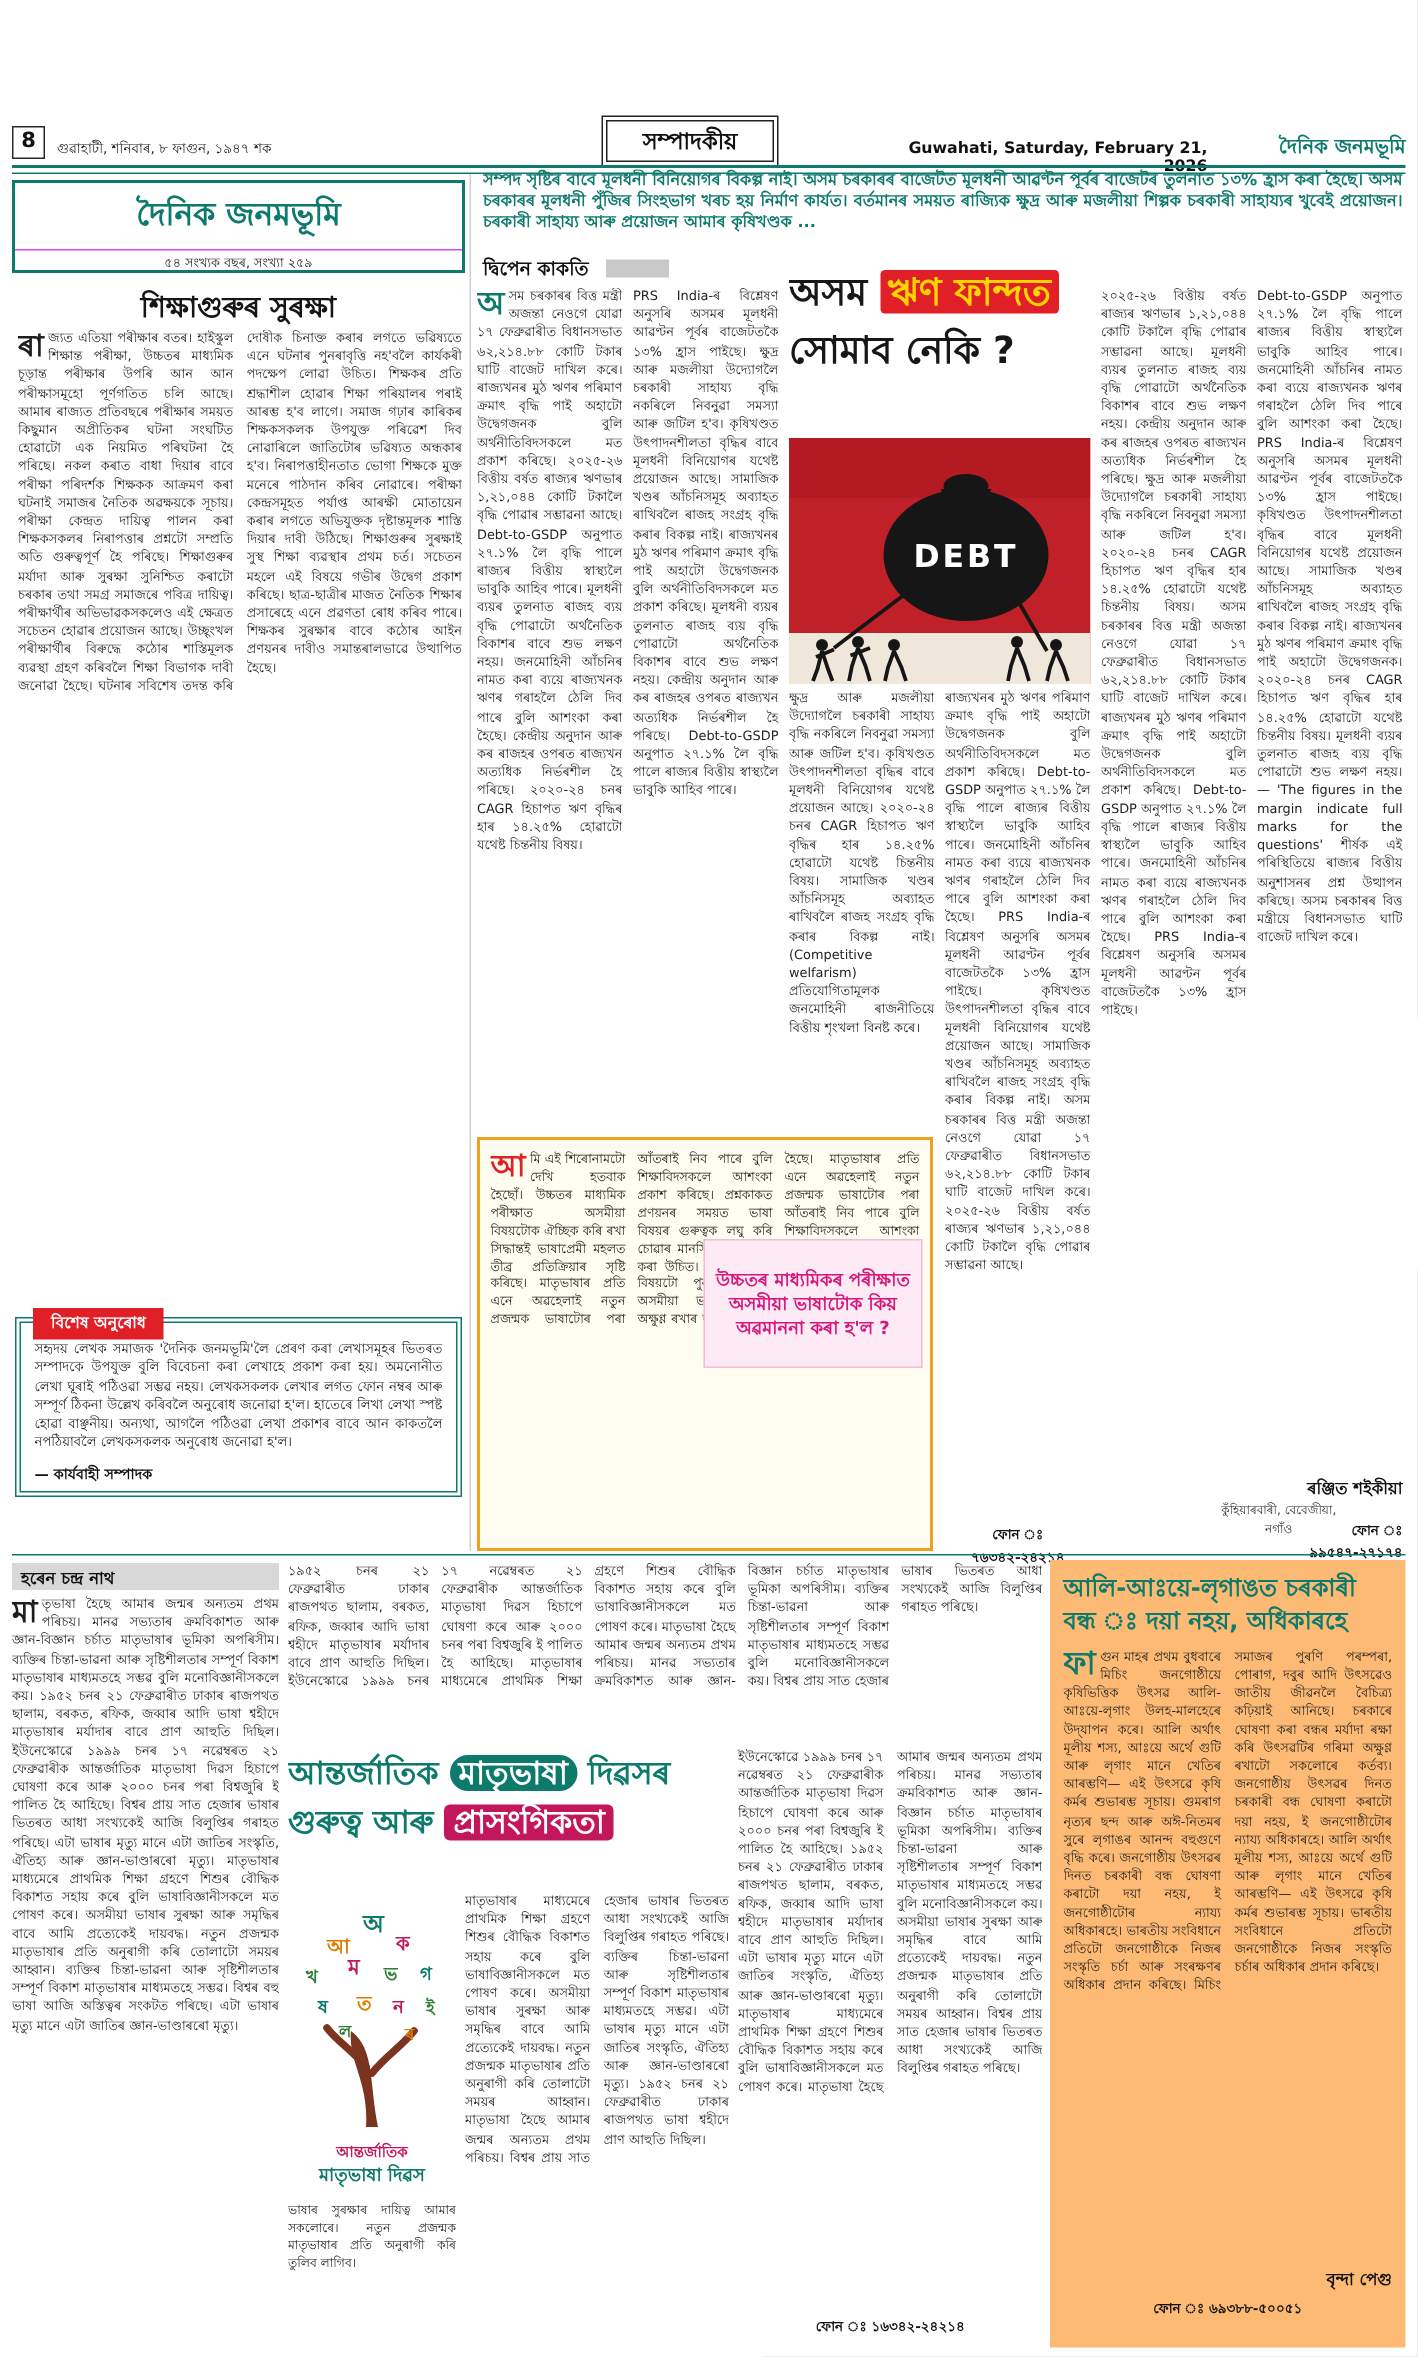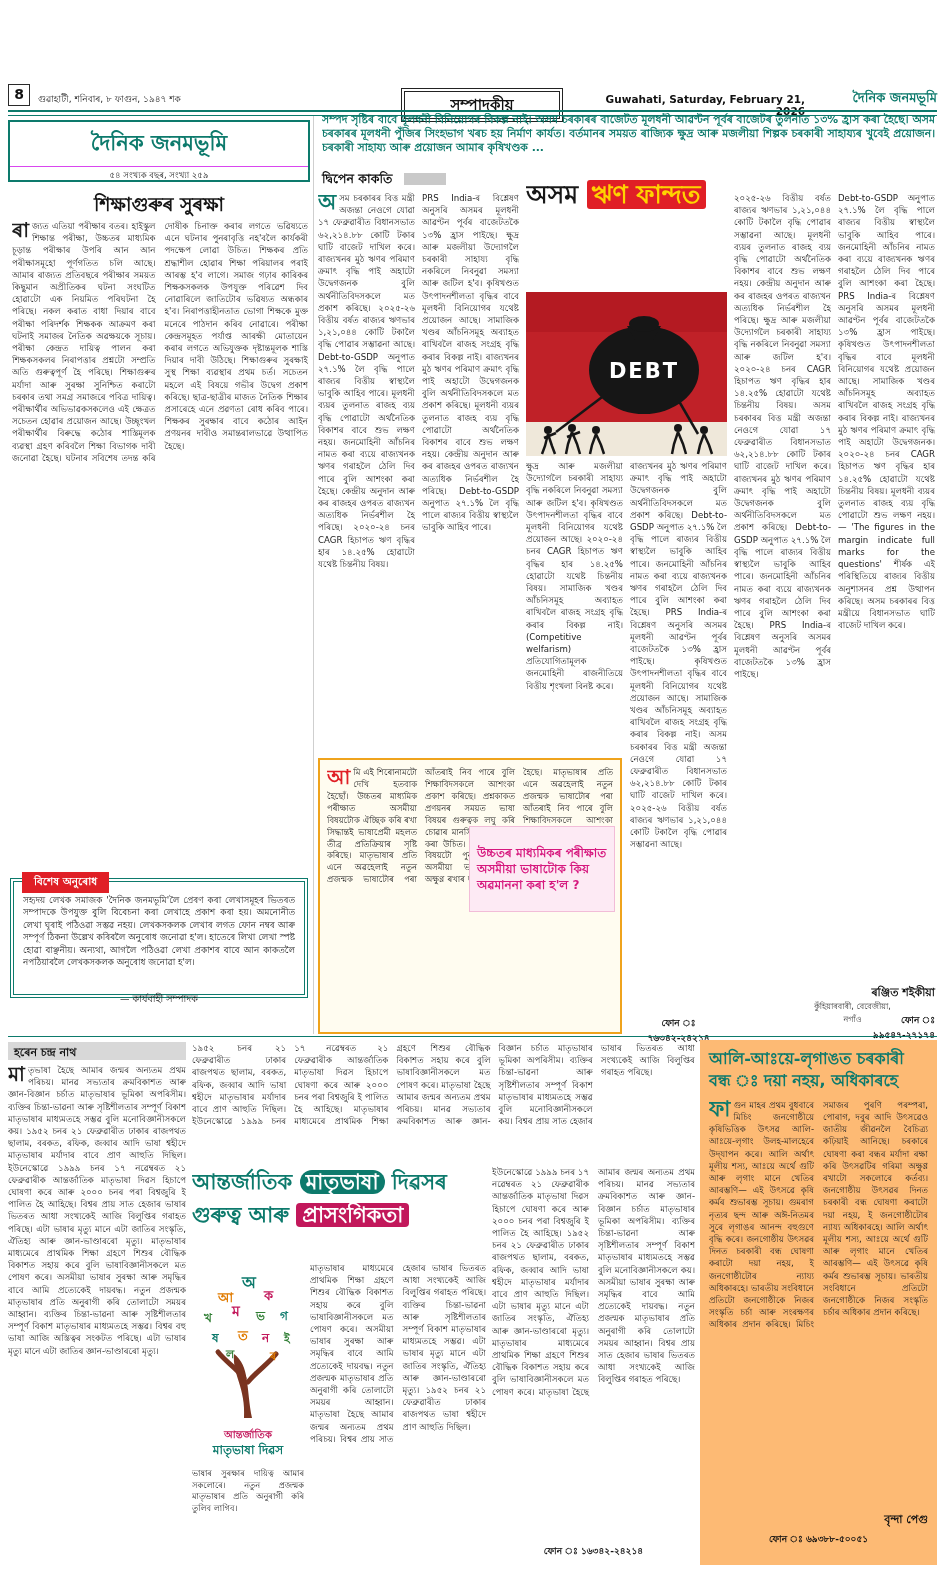--- a/index.html
+++ b/index.html
@@ -22,54 +22,55 @@
   .mlbox-mag{background:#c2185b;color:#fff;padding:0 6px;border-radius:4px;white-space:nowrap}
   .phone{font-weight:bold;font-size:9px;color:#111}
 </style>
 </head>
 <body>
 
 <div id="page">
 
   <div class="abs" style="left:8px;top:84px;width:22px;height:22px;border:1.5px solid #2a2a2a;font-weight:bold;font-size:14px;text-align:center;line-height:19px;color:#111">8</div>
   <div class="abs" style="left:38px;top:92px;width:260px;font-size:9px;color:#222">গুৱাহাটী, শনিবাৰ, ৮ ফাগুন, ১৯৪৭ শক</div>
-  <div class="abs" style="left:404px;top:91px;width:156px;height:28px;border:1.5px solid #222;outline:1px solid #222;outline-offset:2px;text-align:center;font-size:15px;font-weight:bold;color:#111;line-height:26px">সম্পাদকীয়</div>
+  <div class="abs" style="left:404px;top:80px;width:112px;height:28px;border:1.5px solid #222;outline:1px solid #222;outline-offset:2px;text-align:center;font-size:15px;font-weight:bold;color:#111;line-height:26px">সম্পাদকীয়</div>
   <div class="abs" style="left:600px;top:93px;width:205px;text-align:right;font-size:10.5px;font-weight:bold;color:#111">Guwahati, Saturday, February 21, 2026</div>
   <div class="abs teal" style="left:810px;top:88px;width:127px;text-align:right;font-size:13px;font-weight:800">দৈনিক জনমভূমি</div>
   <div class="abs rule-teal" style="left:8px;top:110px;width:929px;height:6px"></div>
 
   <div class="abs" style="left:8px;top:120px;width:302px;height:62px;border:2px solid #0d7a6c">
     <div class="teal" style="text-align:center;font-size:21px;font-weight:800;padding-top:5px">দৈনিক জনমভূমি</div>
     <div style="margin-top:4px;border-top:1px solid #d946ef;text-align:center;font-size:8.5px;color:#222;padding:2px 0">৫৪ সংখ্যক বছৰ, সংখ্যা ২৫৯</div>
   </div>
 
   <div class="abs" style="left:8px;top:190px;width:302px;text-align:center;font-size:19px;font-weight:800;color:#151515">শিক্ষাগুৰুৰ সুৰক্ষা</div>
 
   <div class="abs bodytext cols2 dcdark" style="left:12px;top:220px;width:296px;height:648px">ৰাজ্যত এতিয়া পৰীক্ষাৰ বতৰ। হাইস্কুল শিক্ষান্ত পৰীক্ষা, উচ্চতৰ মাধ্যমিক চূড়ান্ত পৰীক্ষাৰ উপৰি আন আন পৰীক্ষাসমূহো পূৰ্ণগতিত চলি আছে। আমাৰ ৰাজ্যত প্ৰতিবছৰে পৰীক্ষাৰ সময়ত কিছুমান অপ্ৰীতিকৰ ঘটনা সংঘটিত হোৱাটো এক নিয়মিত পৰিঘটনা হৈ পৰিছে। নকল কৰাত বাধা দিয়াৰ বাবে পৰীক্ষা পৰিদৰ্শক শিক্ষকক আক্ৰমণ কৰা ঘটনাই সমাজৰ নৈতিক অৱক্ষয়কে সূচায়। পৰীক্ষা কেন্দ্ৰত দায়িত্ব পালন কৰা শিক্ষকসকলৰ নিৰাপত্তাৰ প্ৰশ্নটো সম্প্ৰতি অতি গুৰুত্বপূৰ্ণ হৈ পৰিছে। শিক্ষাগুৰুৰ মৰ্যাদা আৰু সুৰক্ষা সুনিশ্চিত কৰাটো চৰকাৰ তথা সমগ্ৰ সমাজৰে পবিত্ৰ দায়িত্ব। পৰীক্ষাৰ্থীৰ অভিভাৱকসকলেও এই ক্ষেত্ৰত সচেতন হোৱাৰ প্ৰয়োজন আছে। উচ্ছৃংখল পৰীক্ষাৰ্থীৰ বিৰুদ্ধে কঠোৰ শাস্তিমূলক ব্যৱস্থা গ্ৰহণ কৰিবলৈ শিক্ষা বিভাগক দাবী জনোৱা হৈছে। ঘটনাৰ সবিশেষ তদন্ত কৰি দোষীক চিনাক্ত কৰাৰ লগতে ভৱিষ্যতে এনে ঘটনাৰ পুনৰাবৃত্তি নহ'বলৈ কাৰ্যকৰী পদক্ষেপ লোৱা উচিত। শিক্ষকৰ প্ৰতি শ্ৰদ্ধাশীল হোৱাৰ শিক্ষা পৰিয়ালৰ পৰাই আৰম্ভ হ'ব লাগে। সমাজ গঢ়াৰ কাৰিকৰ শিক্ষকসকলক উপযুক্ত পৰিৱেশ দিব নোৱাৰিলে জাতিটোৰ ভৱিষ্যত অন্ধকাৰ হ'ব। নিৰাপত্তাহীনতাত ভোগা শিক্ষকে মুক্ত মনেৰে পাঠদান কৰিব নোৱাৰে। পৰীক্ষা কেন্দ্ৰসমূহত পৰ্যাপ্ত আৰক্ষী মোতায়েন কৰাৰ লগতে অভিযুক্তক দৃষ্টান্তমূলক শাস্তি দিয়াৰ দাবী উঠিছে। শিক্ষাগুৰুৰ সুৰক্ষাই সুস্থ শিক্ষা ব্যৱস্থাৰ প্ৰথম চৰ্ত। সচেতন মহলে এই বিষয়ে গভীৰ উদ্বেগ প্ৰকাশ কৰিছে। ছাত্ৰ-ছাত্ৰীৰ মাজত নৈতিক শিক্ষাৰ প্ৰসাৰেহে এনে প্ৰৱণতা ৰোধ কৰিব পাৰে। শিক্ষকৰ সুৰক্ষাৰ বাবে কঠোৰ আইন প্ৰণয়নৰ দাবীও সমান্তৰালভাৱে উত্থাপিত হৈছে।</div>
 
   <div class="abs" style="left:10px;top:878px;width:298px;height:120px;border:4px double #0d7a6c;padding:12px 9px 4px;background:#fff">
     <div style="position:absolute;top:-10px;left:8px;background:#e01f26;color:#fff;font-weight:bold;font-size:10.5px;padding:2px 12px">বিশেষ অনুৰোধ</div>
     <div class="bodytext" style="font-size:8.8px;height:80px">সহৃদয় লেখক সমাজক 'দৈনিক জনমভূমি'লৈ প্ৰেৰণ কৰা লেখাসমূহৰ ভিতৰত সম্পাদকে উপযুক্ত বুলি বিবেচনা কৰা লেখাহে প্ৰকাশ কৰা হয়। অমনোনীত লেখা ঘূৰাই পঠিওৱা সম্ভৱ নহয়। লেখকসকলক লেখাৰ লগত ফোন নম্বৰ আৰু সম্পূৰ্ণ ঠিকনা উল্লেখ কৰিবলৈ অনুৰোধ জনোৱা হ'ল। হাতেৰে লিখা লেখা স্পষ্ট হোৱা বাঞ্ছনীয়। অন্যথা, আগলৈ পঠিওৱা লেখা প্ৰকাশৰ বাবে আন কাকতলৈ নপঠিয়াবলৈ লেখকসকলক অনুৰোধ জনোৱা হ'ল।</div>
-    <div style="text-align:center;font-weight:normal;font-size:9.5px;color:#111;margin-top:18px">— কাৰ্যবাহী সম্পাদক</div>
+    <div style="text-align:left;font-weight:bold;font-size:9.5px;color:#111;margin-top:2px">— কাৰ্যবাহী সম্পাদক</div>
   </div>
 
   <div class="abs" style="left:313px;top:116px;width:1px;height:918px;background:#cfcfcf"></div>
 
   <div class="abs teal" style="left:322px;top:113px;width:613px;height:52px;font-size:10.8px;font-weight:bold;line-height:1.3;text-align:justify;overflow:hidden">সম্পদ সৃষ্টিৰ বাবে মূলধনী বিনিয়োগৰ বিকল্প নাই। অসম চৰকাৰৰ বাজেটত মূলধনী আৱণ্টন পূৰ্বৰ বাজেটৰ তুলনাত ১৩% হ্ৰাস কৰা হৈছে। অসম চৰকাৰৰ মূলধনী পুঁজিৰ সিংহভাগ খৰচ হয় নিৰ্মাণ কাৰ্যত। বৰ্তমানৰ সময়ত ৰাজ্যিক ক্ষুদ্ৰ আৰু মজলীয়া শিল্পক চৰকাৰী সাহায্যৰ খুবেই প্ৰয়োজন। চৰকাৰী সাহায্য আৰু প্ৰয়োজন আমাৰ কৃষিখণ্ডক ...</div>
 
   <div class="abs" style="left:322px;top:168px;width:200px;height:18px">
     <span style="font-weight:800;font-size:12.5px;color:#111">দ্বিপেন কাকতি</span>
     <span style="display:inline-block;width:42px;height:12px;background:#c9c9c9;margin-left:6px;vertical-align:middle"></span>
   </div>
 
   <div class="abs headline1" style="left:526px;top:176px;width:201px;height:114px;overflow:hidden">
     <div>
       <span>অসম</span>
       <span class="hl-red">ঋণ ফান্দত</span>
     </div>
+    <div>সোমাব নেকি ?</div>
   </div>
 
   <div class="abs" style="left:526px;top:292px;width:201px;height:164px">
     <svg width="201" height="164" viewBox="0 0 201 164">
       <rect x="0" y="0" width="201" height="164" fill="#c02128"></rect>
       <rect x="0" y="0" width="201" height="40" fill="#a9151e" opacity="0.55"></rect>
       <rect x="0" y="130" width="201" height="34" fill="#efe8da"></rect>
       <path d="M30 140 L88 96" stroke="#161616" stroke-width="2.5" fill="none"></path>
       <path d="M172 142 L150 104" stroke="#161616" stroke-width="2.5" fill="none"></path>
       <ellipse cx="118" cy="78" rx="55" ry="44" fill="#161616"></ellipse>
@@ -100,21 +101,21 @@
 
   <div class="abs phone" style="left:630px;top:1016px;width:97px;text-align:center">ফোন ঃ ৭৬৩৪২-২৪২১৪</div>
 
   <div class="abs" style="left:838px;top:984px;width:97px;text-align:right;font-weight:800;font-size:11px;color:#111">ৰঞ্জিত শইকীয়া</div>
   <div class="abs" style="left:804px;top:1000px;width:97px;text-align:center;font-size:8px;color:#333">কুঁহিয়াৰবাৰী, বেবেজীয়া, নগাঁও</div>
   <div class="abs phone" style="left:838px;top:1013px;width:97px;text-align:right">ফোন ঃ ৯৯৫৪৭-২৭১৭৪</div>
 
   <div class="abs" style="left:318px;top:758px;width:304px;height:276px;border:2px solid #efa31c;background:#fffcf0;padding:7px;overflow:hidden">
     <div class="bodytext cols3 dcred" style="height:258px;font-size:8.4px">আমি এই শিৰোনামটো দেখি হতবাক হৈছোঁ। উচ্চতৰ মাধ্যমিক পৰীক্ষাত অসমীয়া বিষয়টোক ঐচ্ছিক কৰি ৰখা সিদ্ধান্তই ভাষাপ্ৰেমী মহলত তীব্ৰ প্ৰতিক্ৰিয়াৰ সৃষ্টি কৰিছে। মাতৃভাষাৰ প্ৰতি এনে অৱহেলাই নতুন প্ৰজন্মক ভাষাটোৰ পৰা আঁতৰাই নিব পাৰে বুলি শিক্ষাবিদসকলে আশংকা প্ৰকাশ কৰিছে। প্ৰশ্নকাকত প্ৰণয়নৰ সময়ত ভাষা বিষয়ৰ গুৰুত্বক লঘু কৰি চোৱাৰ মানসিকতা পৰিহাৰ কৰা উচিত। শিক্ষা সংসদে বিষয়টো পুনৰীক্ষণ কৰি অসমীয়া ভাষাৰ মৰ্যাদা অক্ষুণ্ণ ৰখাৰ দাবী উত্থাপিত হৈছে। মাতৃভাষাৰ প্ৰতি এনে অৱহেলাই নতুন প্ৰজন্মক ভাষাটোৰ পৰা আঁতৰাই নিব পাৰে বুলি শিক্ষাবিদসকলে আশংকা প্ৰকাশ কৰিছে। প্ৰশ্নকাকত প্ৰণয়নৰ সময়ত ভাষা বিষয়ৰ গুৰুত্বক লঘু কৰি চোৱাৰ মানসিকতা পৰিহাৰ কৰা উচিত।</div>
     <div style="position:absolute;right:5px;top:66px;width:146px;height:86px;background:#fdeaf4;border:1px solid #f2bcd8;display:flex;align-items:center;padding:4px 7px">
-      <div style="color:#d6187e;font-weight:800;font-size:12px;line-height:1.35;text-align:left;width:100%">উচ্চতৰ মাধ্যমিকৰ পৰীক্ষাত অসমীয়া ভাষাটোক কিয় অৱমাননা কৰা হ'ল ?</div>
+      <div style="color:#d6187e;font-weight:800;font-size:12px;line-height:1.35;text-align:center;width:100%">উচ্চতৰ মাধ্যমিকৰ পৰীক্ষাত অসমীয়া ভাষাটোক কিয় অৱমাননা কৰা হ'ল ?</div>
     </div>
   </div>
 
   <div class="abs" style="left:8px;top:1036px;width:929px;border-top:1.5px solid #0d7a6c"></div>
 
   <div class="abs" style="left:8px;top:1042px;width:178px;height:18px;background:#d8d8d8;font-weight:bold;font-size:11px;color:#111;padding:2px 6px">হৰেন চন্দ্ৰ নাথ</div>
   <div class="abs bodytext dcdark" style="left:8px;top:1064px;width:178px;height:500px">মাতৃভাষা হৈছে আমাৰ জন্মৰ অন্যতম প্ৰথম পৰিচয়। মানৱ সভ্যতাৰ ক্ৰমবিকাশত আৰু জ্ঞান-বিজ্ঞান চৰ্চাত মাতৃভাষাৰ ভূমিকা অপৰিসীম। ব্যক্তিৰ চিন্তা-ভাৱনা আৰু সৃষ্টিশীলতাৰ সম্পূৰ্ণ বিকাশ মাতৃভাষাৰ মাধ্যমতহে সম্ভৱ বুলি মনোবিজ্ঞানীসকলে কয়। ১৯৫২ চনৰ ২১ ফেব্ৰুৱাৰীত ঢাকাৰ ৰাজপথত ছালাম, বৰকত, ৰফিক, জব্বাৰ আদি ভাষা শ্বহীদে মাতৃভাষাৰ মৰ্যাদাৰ বাবে প্ৰাণ আহুতি দিছিল। ইউনেস্কোৱে ১৯৯৯ চনৰ ১৭ নৱেম্বৰত ২১ ফেব্ৰুৱাৰীক আন্তৰ্জাতিক মাতৃভাষা দিৱস হিচাপে ঘোষণা কৰে আৰু ২০০০ চনৰ পৰা বিশ্বজুৰি ই পালিত হৈ আহিছে। বিশ্বৰ প্ৰায় সাত হেজাৰ ভাষাৰ ভিতৰত আধা সংখ্যকেই আজি বিলুপ্তিৰ গৰাহত পৰিছে। এটা ভাষাৰ মৃত্যু মানে এটা জাতিৰ সংস্কৃতি, ঐতিহ্য আৰু জ্ঞান-ভাণ্ডাৰৰো মৃত্যু। মাতৃভাষাৰ মাধ্যমেৰে প্ৰাথমিক শিক্ষা গ্ৰহণে শিশুৰ বৌদ্ধিক বিকাশত সহায় কৰে বুলি ভাষাবিজ্ঞানীসকলে মত পোষণ কৰে। অসমীয়া ভাষাৰ সুৰক্ষা আৰু সমৃদ্ধিৰ বাবে আমি প্ৰত্যেকেই দায়বদ্ধ। নতুন প্ৰজন্মক মাতৃভাষাৰ প্ৰতি অনুৰাগী কৰি তোলাটো সময়ৰ আহ্বান। ব্যক্তিৰ চিন্তা-ভাৱনা আৰু সৃষ্টিশীলতাৰ সম্পূৰ্ণ বিকাশ মাতৃভাষাৰ মাধ্যমতহে সম্ভৱ। বিশ্বৰ বহু ভাষা আজি অস্তিত্বৰ সংকটত পৰিছে। এটা ভাষাৰ মৃত্যু মানে এটা জাতিৰ জ্ঞান-ভাণ্ডাৰৰো মৃত্যু।</div>
 
   <div class="abs bodytext cols5" style="left:192px;top:1042px;width:503px;height:120px">১৯৫২ চনৰ ২১ ফেব্ৰুৱাৰীত ঢাকাৰ ৰাজপথত ছালাম, বৰকত, ৰফিক, জব্বাৰ আদি ভাষা শ্বহীদে মাতৃভাষাৰ মৰ্যাদাৰ বাবে প্ৰাণ আহুতি দিছিল। ইউনেস্কোৱে ১৯৯৯ চনৰ ১৭ নৱেম্বৰত ২১ ফেব্ৰুৱাৰীক আন্তৰ্জাতিক মাতৃভাষা দিৱস হিচাপে ঘোষণা কৰে আৰু ২০০০ চনৰ পৰা বিশ্বজুৰি ই পালিত হৈ আহিছে। মাতৃভাষাৰ মাধ্যমেৰে প্ৰাথমিক শিক্ষা গ্ৰহণে শিশুৰ বৌদ্ধিক বিকাশত সহায় কৰে বুলি ভাষাবিজ্ঞানীসকলে মত পোষণ কৰে। মাতৃভাষা হৈছে আমাৰ জন্মৰ অন্যতম প্ৰথম পৰিচয়। মানৱ সভ্যতাৰ ক্ৰমবিকাশত আৰু জ্ঞান-বিজ্ঞান চৰ্চাত মাতৃভাষাৰ ভূমিকা অপৰিসীম। ব্যক্তিৰ চিন্তা-ভাৱনা আৰু সৃষ্টিশীলতাৰ সম্পূৰ্ণ বিকাশ মাতৃভাষাৰ মাধ্যমতহে সম্ভৱ বুলি মনোবিজ্ঞানীসকলে কয়। বিশ্বৰ প্ৰায় সাত হেজাৰ ভাষাৰ ভিতৰত আধা সংখ্যকেই আজি বিলুপ্তিৰ গৰাহত পৰিছে।</div>
 

